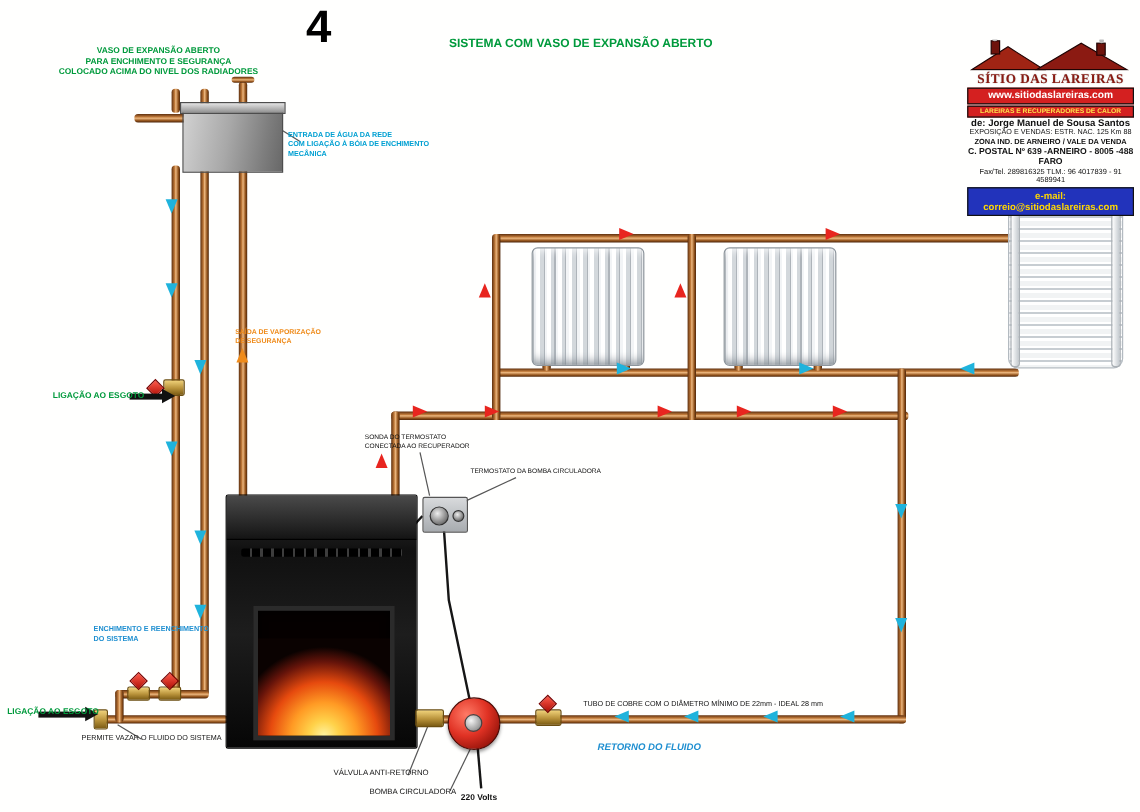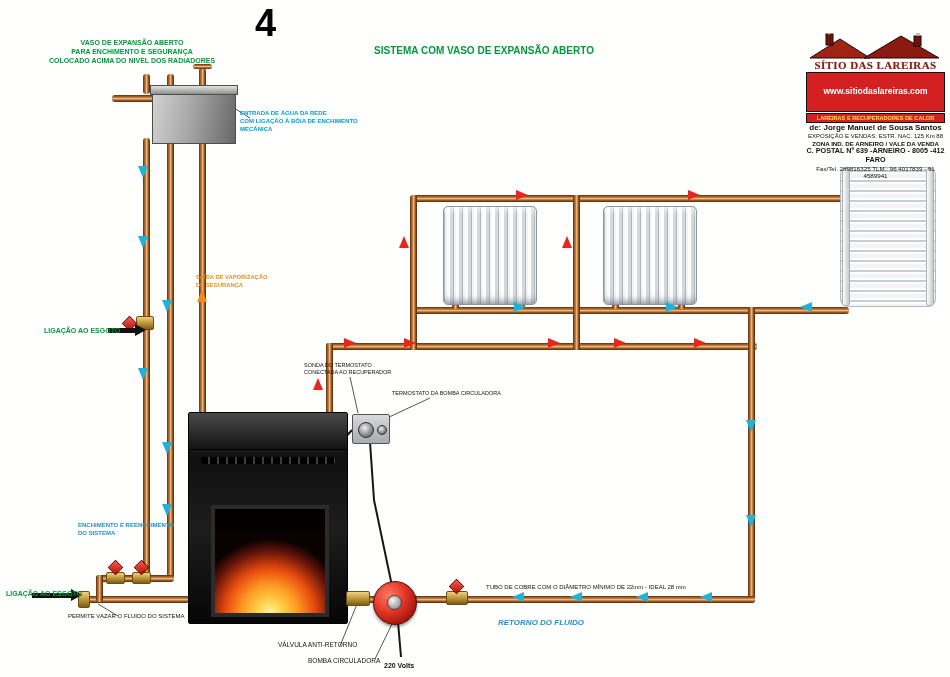--- a/index.html
+++ b/index.html
@@ -35,21 +35,21 @@
   
   .bignum{position:absolute;font-size:38px;font-weight:bold;z-index:6;}
   .title{position:absolute;font-size:13.5px;font-weight:bold;letter-spacing:.2px;z-index:6;}
   .subtitle{position:absolute;font-size:10px;font-weight:bold;color:var(--green,#009a3c);text-align:center;z-index:6;}
 
   
   .logo{position:absolute;width:139px;text-align:center;z-index:6;}
   .logo .brand{font-family:"Liberation Serif",serif;font-weight:bold;font-size:11px;
     color:var(--brand-red,#8b1a12);letter-spacing:.4px;margin-top:-4px;text-shadow:0 0 1px rgba(0,0,0,.35);}
   .bar{border:1px solid #111;margin-top:1px;font-weight:bold;line-height:1.15;}
-  .bar.redbar{background:var(--bar-red,#d42020);color:#fff;font-size:8.5px;padding:14px 0;}
+  .bar.redbar{background:var(--bar-red,#d42020);color:#fff;font-size:8.5px;padding:1px 0;}
   .bar.redbar2{background:var(--bar-red,#d42020);color:var(--bar-yellow,#ffe24a);font-size:5.6px;padding:1px 0;}
   .bar.bluebar{background:var(--bar-blue,#2233bb);color:#ffd700;font-size:8px;padding:2px 0;}
   .logo .ln{color:#111;line-height:1.2;}
 
   
   .tank{position:absolute;z-index:2;border:1px solid #4d4d4d;
     background:linear-gradient(100deg,#d2d2d2,#a8a8a8 45%,#7e7e7e 80%,#686868);}
   .tank::before{content:"";position:absolute;left:-3px;right:-3px;top:-6px;height:8px;
     background:linear-gradient(180deg,#e4e4e4,#8e8e8e);border:1px solid #4d4d4d;}
   .radiator{position:absolute;z-index:2;border:1px solid #8d959c;border-radius:5px;
@@ -82,39 +82,40 @@
   .valve-handle{position:absolute;width:9px;height:9px;border:1px solid #700;z-index:5;
     background:linear-gradient(135deg,#ff5a4a,#b01008);transform:rotate(45deg);}
   .lines-svg{position:absolute;left:0;top:0;z-index:2;pointer-events:none;}
 </style>
 </head>
 <body>
 
 <div id="stage">
 
   <div class="bignum" style="left:255px;top:2px">4</div>
-  <div class="subtitle" style="left:289px;top:45px;width:390px">SISTEMA COM VASO DE EXPANSÃO ABERTO</div>
+  <div class="subtitle" style="left:289px;top:31px;width:390px">SISTEMA COM VASO DE EXPANSÃO ABERTO</div>
 
   <div class="logo" style="left:806px;top:33px">
     <svg width="139" height="26" viewBox="0 0 139 26">
       <polygon points="4,25 34,6 64,25" fill="#a02414" stroke="#200404" stroke-width="1"></polygon>
       <polygon points="58,25 95,3 133,25" fill="#8b1a12" stroke="#200404" stroke-width="1"></polygon>
       <rect x="20" y="1" width="7" height="11" fill="#6e130c" stroke="#200404"></rect>
       <rect x="108" y="3" width="7" height="10" fill="#6e130c" stroke="#200404"></rect>
       <circle cx="23" cy="-1" r="2.4" fill="#bbb"></circle>
         <circle cx="112" cy="1" r="2" fill="#bbb"></circle>
     </svg>
     <div class="brand">SÍTIO DAS LAREIRAS</div>
     <div class="bar redbar">www.sitiodaslareiras.com</div>
     <div class="bar redbar2">LAREIRAS  E  RECUPERADORES DE CALOR</div>
     <div class="ln" style="font-size:8px;font-weight:bold">de: Jorge Manuel de Sousa Santos</div>
     <div class="ln" style="font-size:6px">EXPOSIÇÃO E VENDAS: ESTR. NAC. 125   Km 88</div>
     <div class="ln" style="font-size:6.2px;font-weight:bold">ZONA IND. DE ARNEIRO / VALE DA VENDA</div>
-    <div class="ln" style="font-size:7.2px;font-weight:bold">C. POSTAL Nº 639 -ARNEIRO - 8005 -412 FARO</div>
+    <div class="ln" style="font-size:7.2px;font-weight:bold">C. POSTAL Nº 639 -ARNEIRO - 8005 -488 FARO</div>
     <div class="ln" style="font-size:6.2px">Fax/Tel. 289816325 TLM.: 96 4017839 - 91 4589941</div>
+    <div class="bar bluebar">e-mail: correio@sitiodaslareiras.com</div>
   </div>
 
   <svg class="lines-svg" width="950" height="677">
     <line x1="250" y1="118" x2="234" y2="108" stroke="#555" stroke-width="1"></line>
     <line x1="350" y1="377" x2="358" y2="413" stroke="#555" stroke-width="1"></line>
     <line x1="430" y1="398" x2="387" y2="418" stroke="#555" stroke-width="1"></line>
     <line x1="340" y1="646" x2="357" y2="604" stroke="#555" stroke-width="1"></line>
     <line x1="375" y1="659" x2="392" y2="624" stroke="#555" stroke-width="1"></line>
     <line x1="118" y1="616" x2="98" y2="604" stroke="#555" stroke-width="1"></line>
     <line x1="332" y1="452" x2="352" y2="430" stroke="#161616" stroke-width="2"></line>

